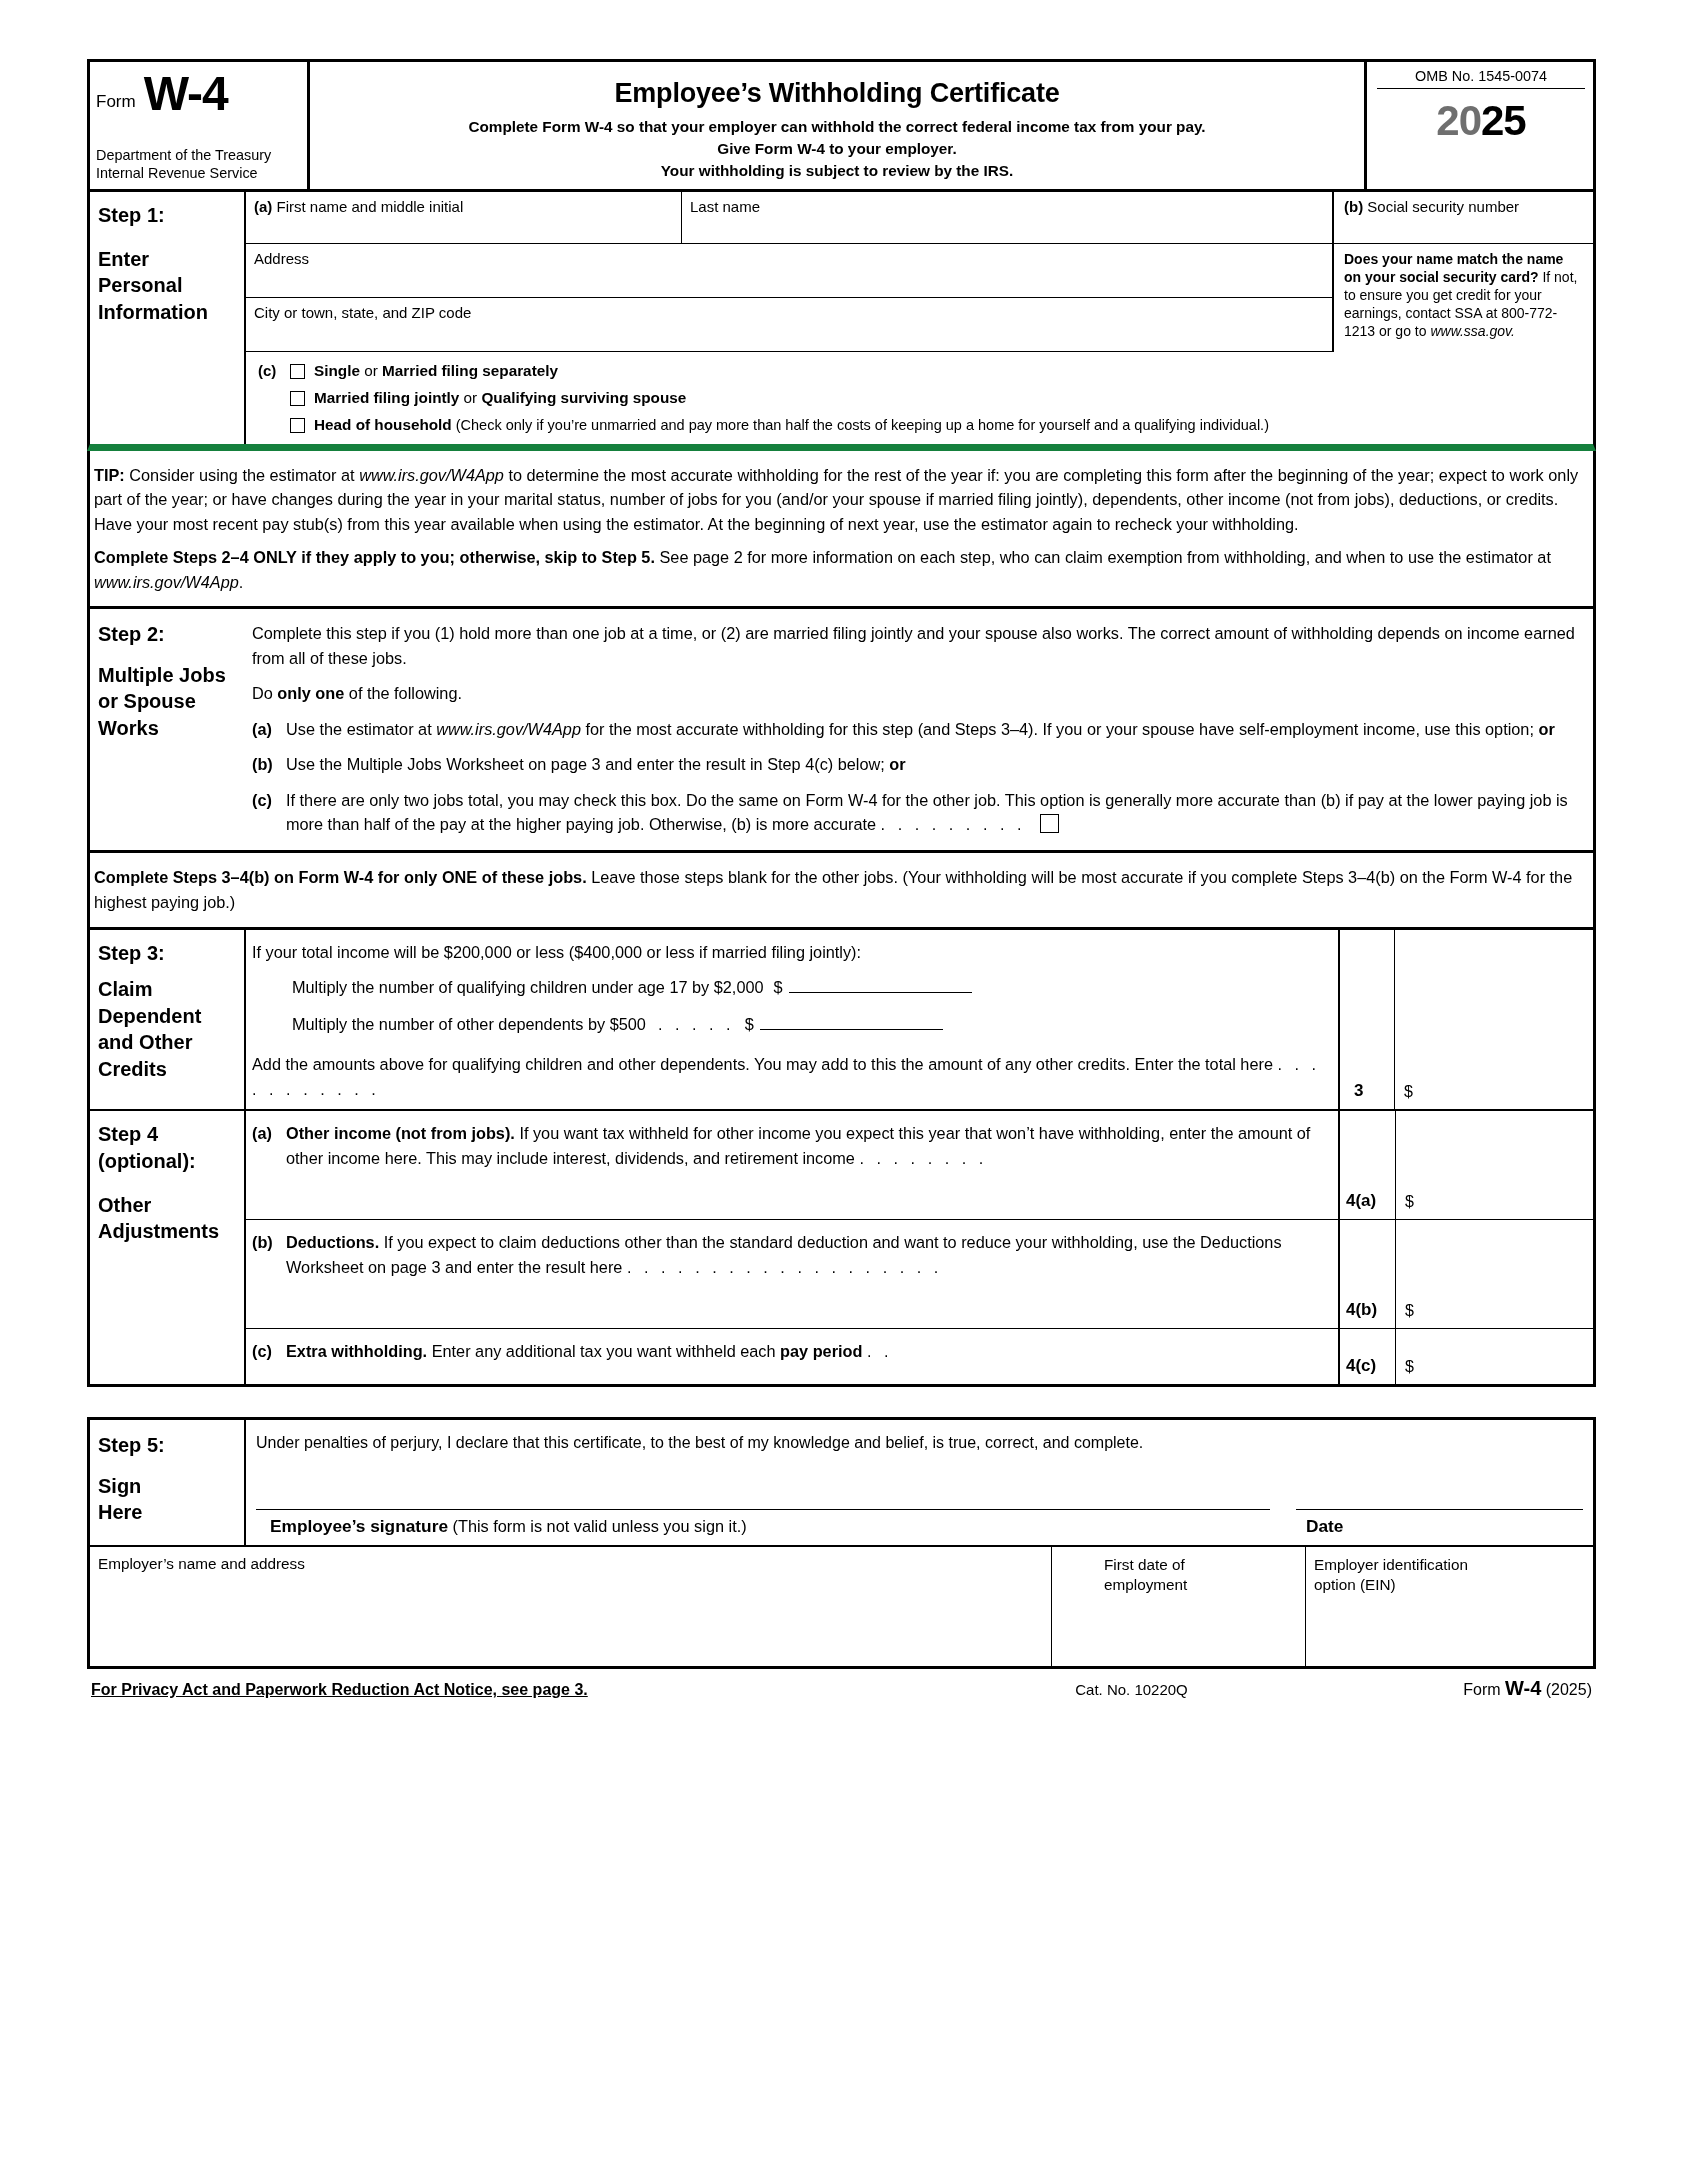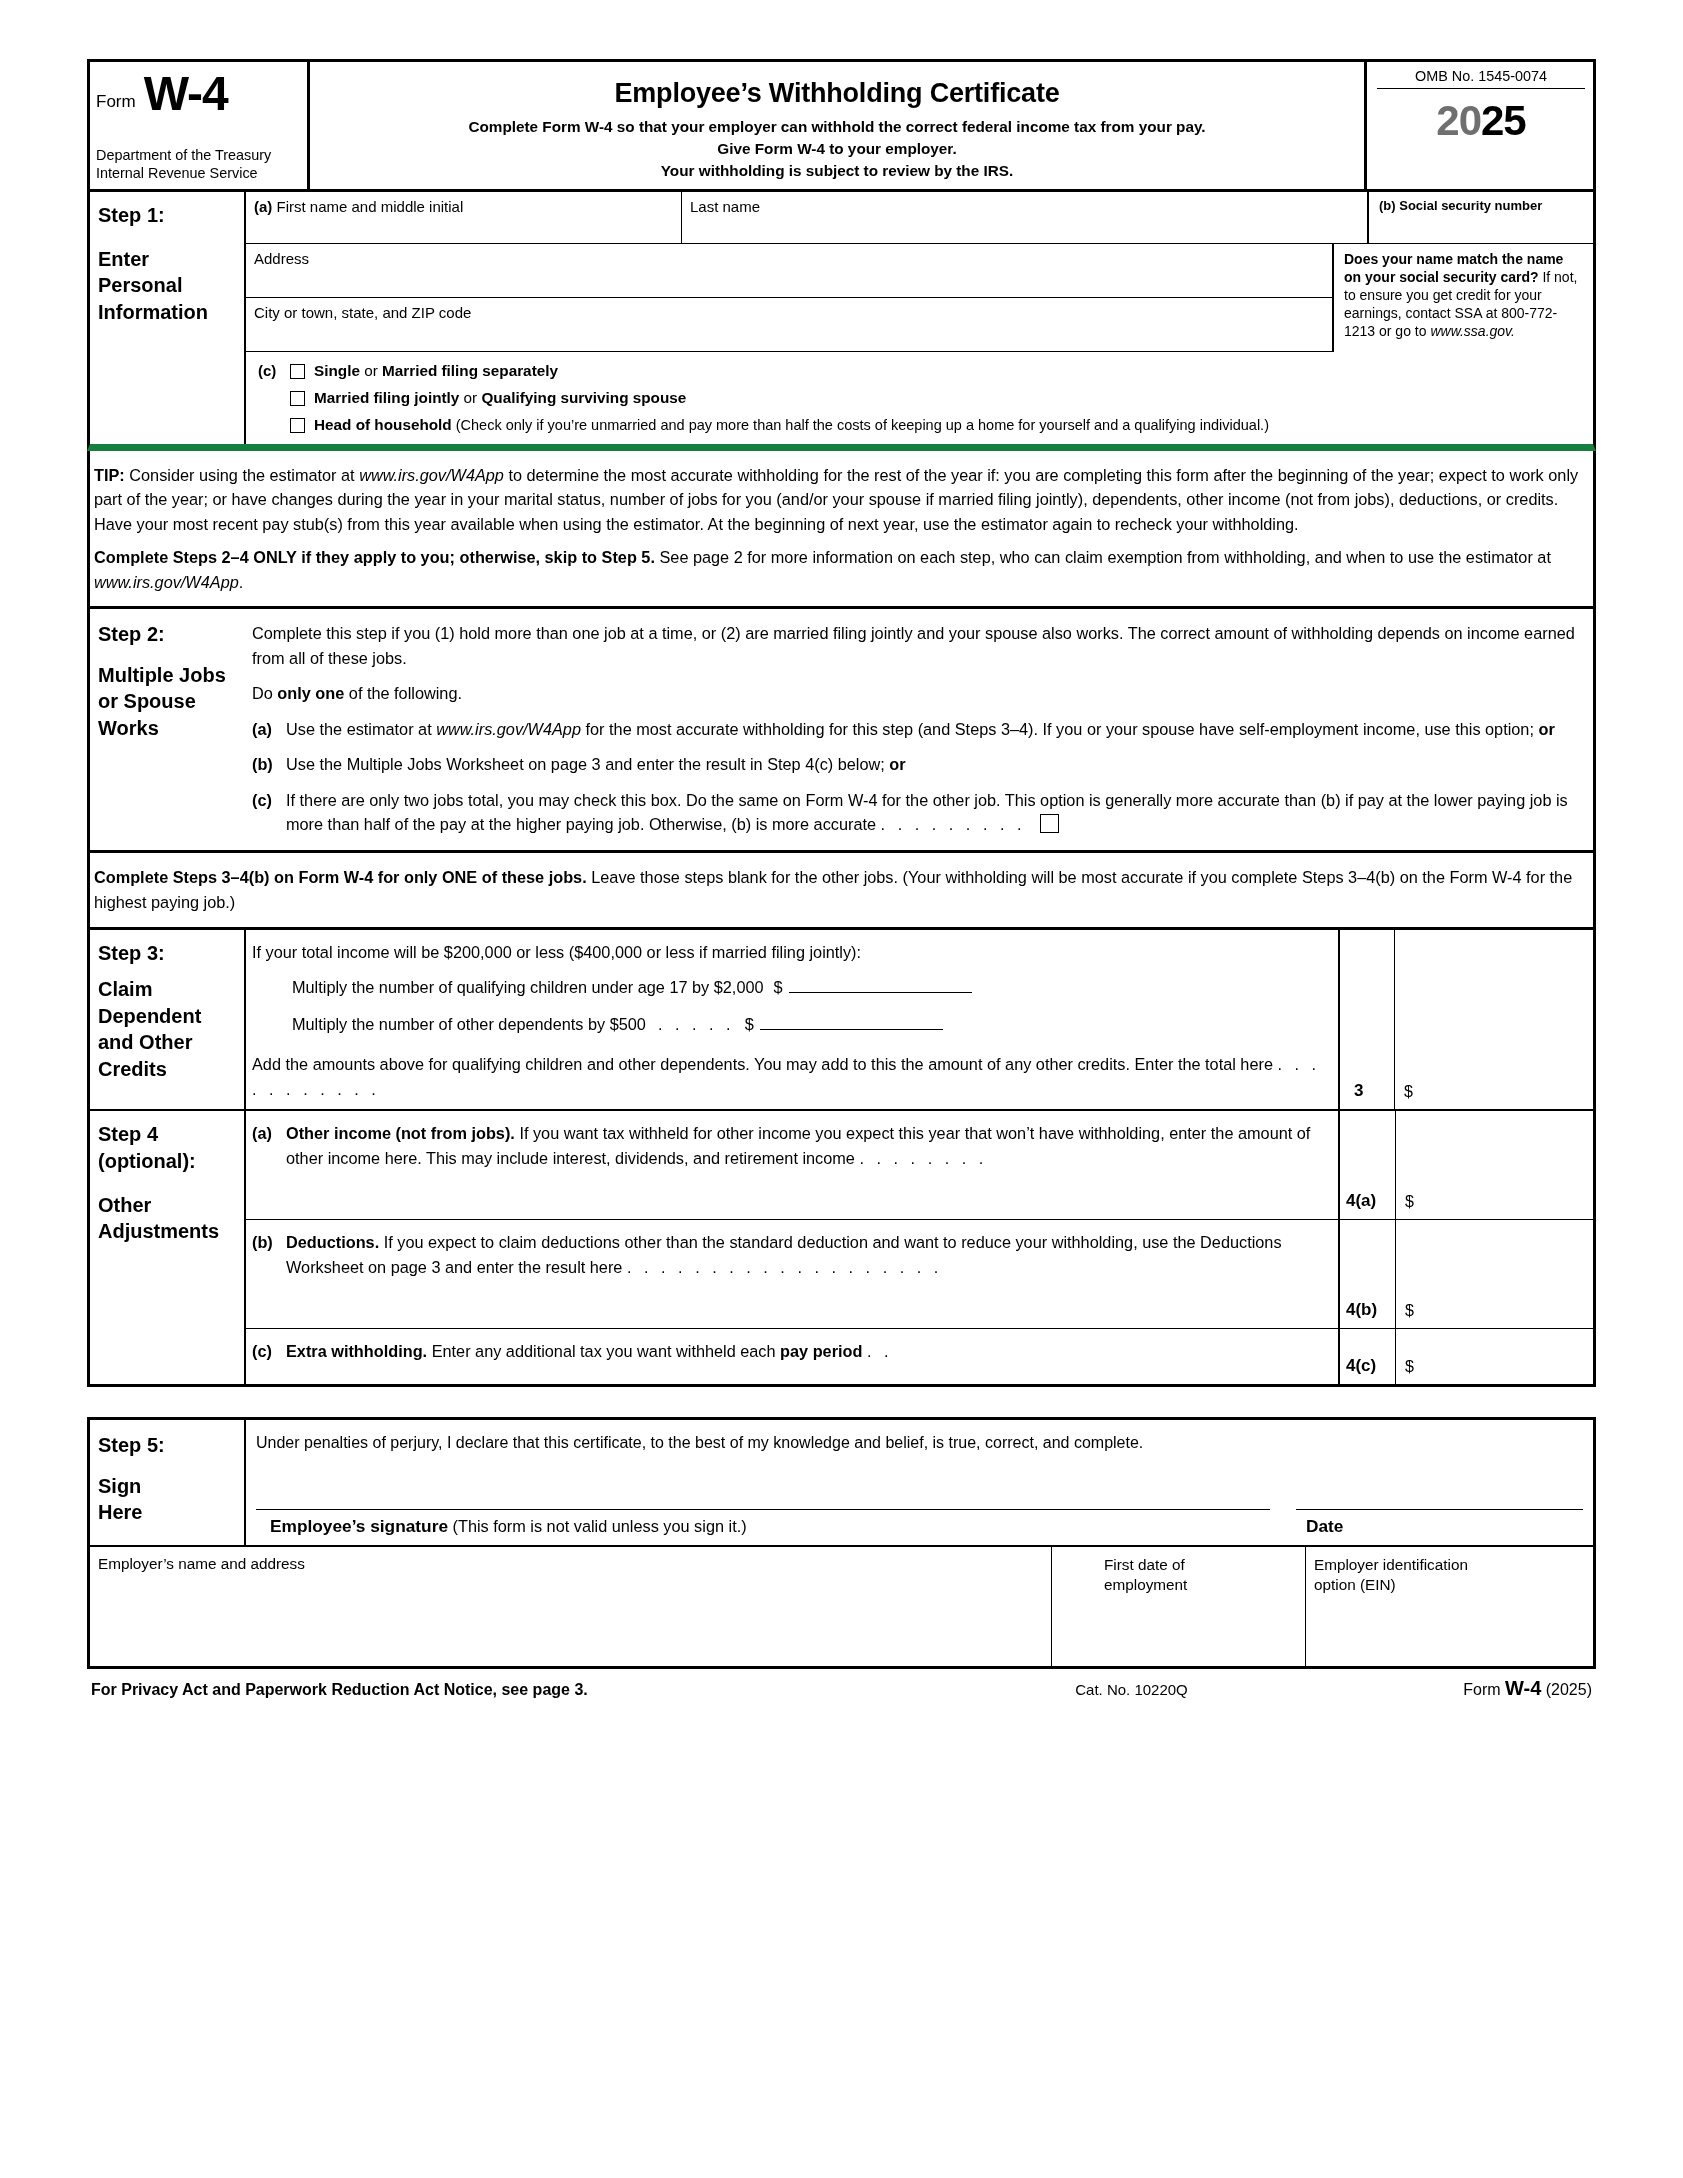--- a/index.html
+++ b/index.html
@@ -43,21 +43,21 @@
   .step1 { display: flex; border-bottom: 7px solid #15803d; }
   .step-label-col {
     width: 156px; border-right: 2px solid #000; padding: 10px 0 8px 8px;
   }
   .step-title { font-size: 20px; font-weight: bold; line-height: 1.32; }
   .step1-body { flex: 1; }
   .s1-row { display: flex; border-bottom: 1px solid #000; }
   .s1-cell { padding: 6px 8px 28px 8px; font-size: 15px; }
   .cell-a { width: 436px; border-right: 1px solid #000; }
   .cell-b { flex: 1; border-right: 2px solid #000; }
-  .cell-ssn { width: 224px; padding: 6px 8px 6px 10px; font-size: 13px; font-weight: bold;}
+  .cell-ssn { width: 259px; padding: 6px 8px 6px 10px; font-size: 15px; font-weight: normal;}
   .addr-left { flex: 1; border-right: 2px solid #000; }
   .addr-note {
     width: 259px; padding: 6px 10px 6px 10px; font-size: 14px; line-height: 1.3;
   }
   .addr-note b { font-weight: bold; }
   .addr-note i { font-style: italic; }
   .addr-cell { padding: 6px 8px 30px 8px; font-size: 15px; border-bottom: 1px solid #000;}
   .addr-cell:last-child { border-bottom: none; }
   .s1-c { display: flex; padding: 10px 8px 10px 8px; }
   .c-tag { width: 36px; font-weight: bold; font-size: 15px; padding-left: 4px;}
@@ -131,21 +131,21 @@
 
   
   .emprow { display: flex; border-bottom: 3px solid #000; }
   .emp-body { flex: 1; display: flex; }
   .emp-name { flex: 1; border-right: 1px solid #000; padding: 8px 8px 0 8px; font-size: 15.3px; min-height: 119px;}
   .emp-date { width: 210px; border-right: 1px solid #000; padding: 8px 8px 0 8px; font-size: 15.3px; line-height: 1.3; margin-left: 44px;}
   .emp-ein { width: 287px; padding: 8px 8px 0 8px; font-size: 15.3px; line-height: 1.3; }
 
   
   .footer { display: flex; align-items: baseline; padding: 8px 4px 0 4px; font-size: 16px; }
-  .ft-left { flex: 1; font-weight: bold; }
+  .ft-left { flex: 1; font-weight: bold; text-decoration: underline; }
   .ft-mid { width: 327px; text-align: center; font-size: 15px; }
   .ft-right { width: 297px; text-align: right; font-size: 16px; }
   .ft-right b { font-size: 20px; font-weight: bold; }
   .outer-top { border-top: 3px solid #000; }
   .border-box { border-left: 3px solid #000; border-right: 3px solid #000; }
 </style>
 </head>
 <body>
 
 <div class="page">

